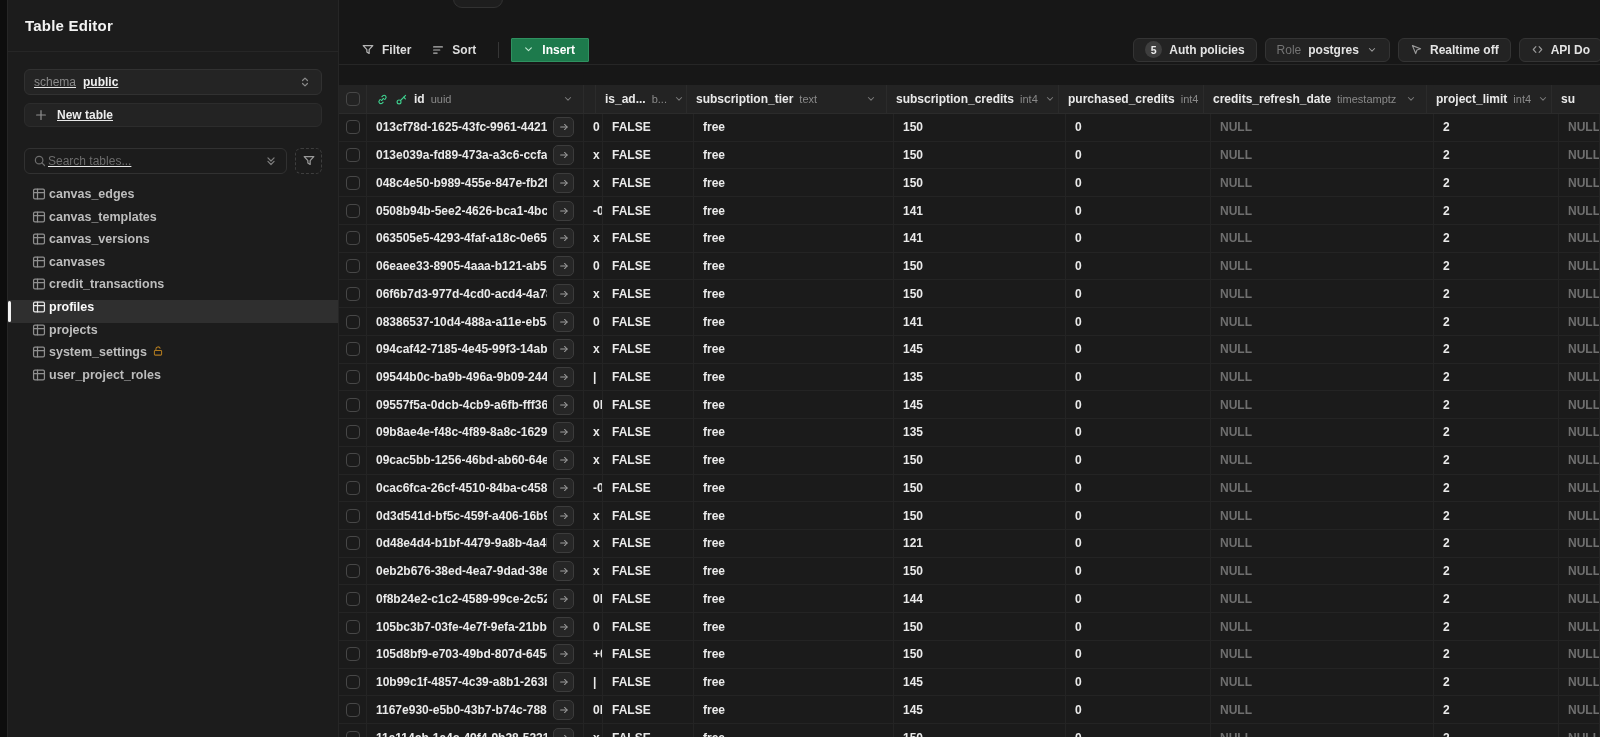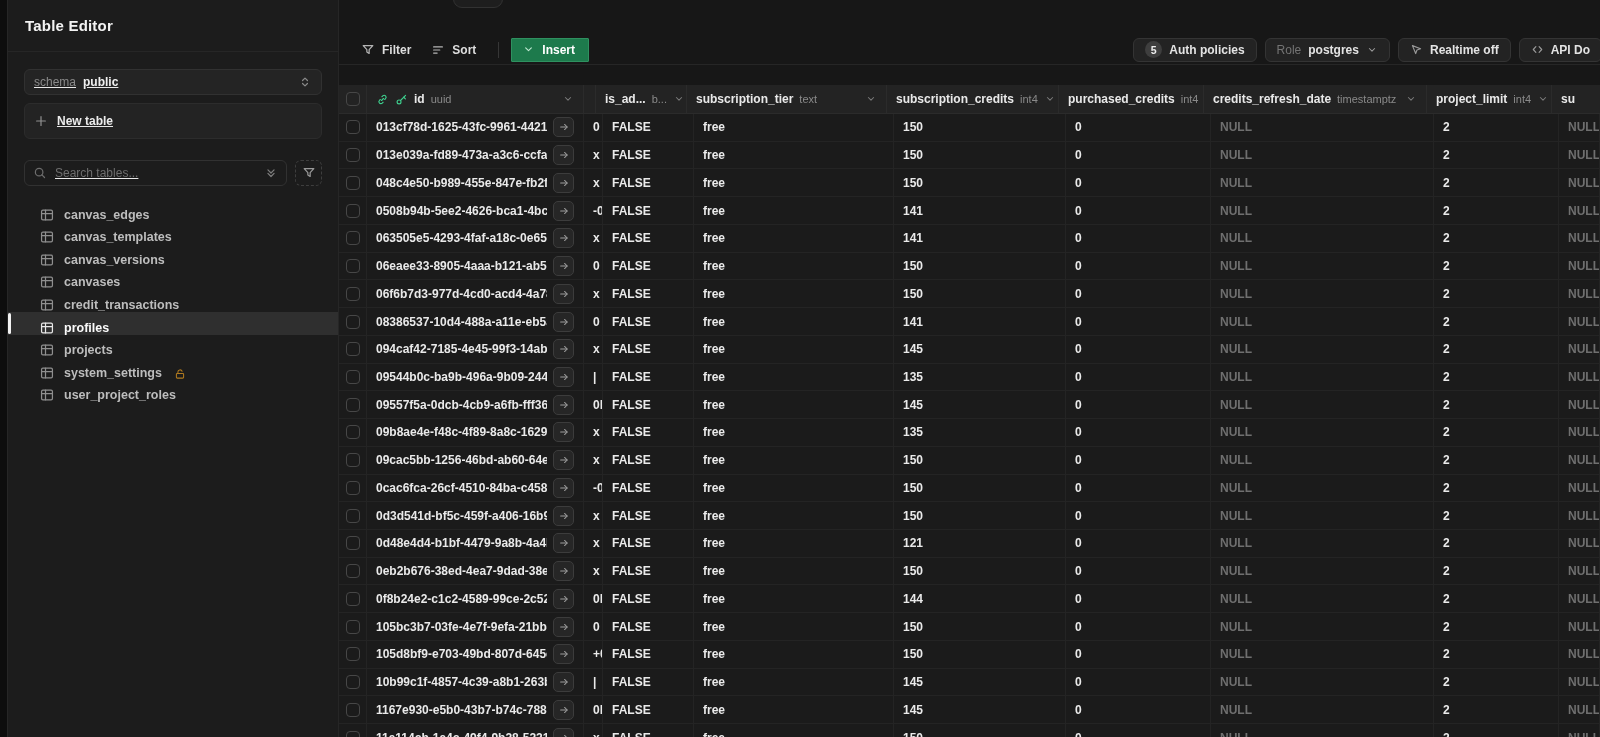--- a/index.html
+++ b/index.html
@@ -21,37 +21,37 @@
   .sidebar-title { font-size:15px; font-weight:700; color:#f3f3f3; letter-spacing:.2px; }
   .sidebar-controls { padding:17px 16px 0 16px;text-decoration:underline; }
   .schema-select {
     height:26px; border:1px solid #313131; background:#242424; border-radius:6px;
     display:flex; align-items:center; gap:7px; padding:0 9px; font-size:12px; cursor:pointer;
   }
   .schema-label { color:#8a8a8a; }
   .schema-value { color:#efefef; font-weight:700; }
   .schema-select .updown { margin-left:auto; color:#8a8a8a; }
   .new-table-btn {
-    margin-top:8px; height:36px; border:1px solid #2c2c2c; background:#232323; border-radius:6px;
+    margin-top:8px; height:24px; border:1px solid #2c2c2c; background:#232323; border-radius:6px;
     display:flex; align-items:center; gap:9px; padding:0 9px; font-size:12px; font-weight:700; color:#ececec; cursor:pointer;
   }
   .new-table-btn .plus { color:#8f8f8f; }
   .search-row { margin-top:21px; display:flex; gap:8px; }
   .search-input {
     flex:1; height:26px; border:1px solid #313131; background:transparent; border-radius:6px;
-    display:flex; align-items:center; gap:8px; padding:0 8px; color:#6d6d6d; font-size:12px;
+    display:flex; align-items:center; gap:1px; padding:0 8px; color:#6d6d6d; font-size:12px;
   }
   .search-input .dbl { margin-left:auto; color:#7d7d7d; }
   .funnel-btn {
     width:27px; height:26px; border:1px dashed #3e3e3e; border-radius:6px; flex-shrink:0;
     display:flex; align-items:center; justify-content:center; color:#9a9a9a; background:transparent; cursor:pointer;
   }
   .table-list { margin-top:13px; }
   .tbl-item {
-    height:22.6px; display:flex; align-items:flex-end; gap:10px; padding-left:32px;
+    height:22.6px; display:flex; align-items:flex-start; gap:3px; padding-left:24px;
     font-size:12.5px; font-weight:600; color:#bdbdbd; position:relative; cursor:pointer; white-space:nowrap;
   }
   .tbl-item .ticon { color:#8f8f8f; display:flex; }
   .tbl-item.selected { background:#2f2f2f; color:#fafafa; font-weight:700; }
   .tbl-item.selected .ticon { color:#e8e8e8; }
   .tbl-item.selected::before {
     content:""; position:absolute; left:0; top:1px; bottom:1px; width:3px; background:#f2f2f2; border-radius:2px;
   }
   .lock { color:#b07a1f; margin-left:2px; display:flex; }
 

